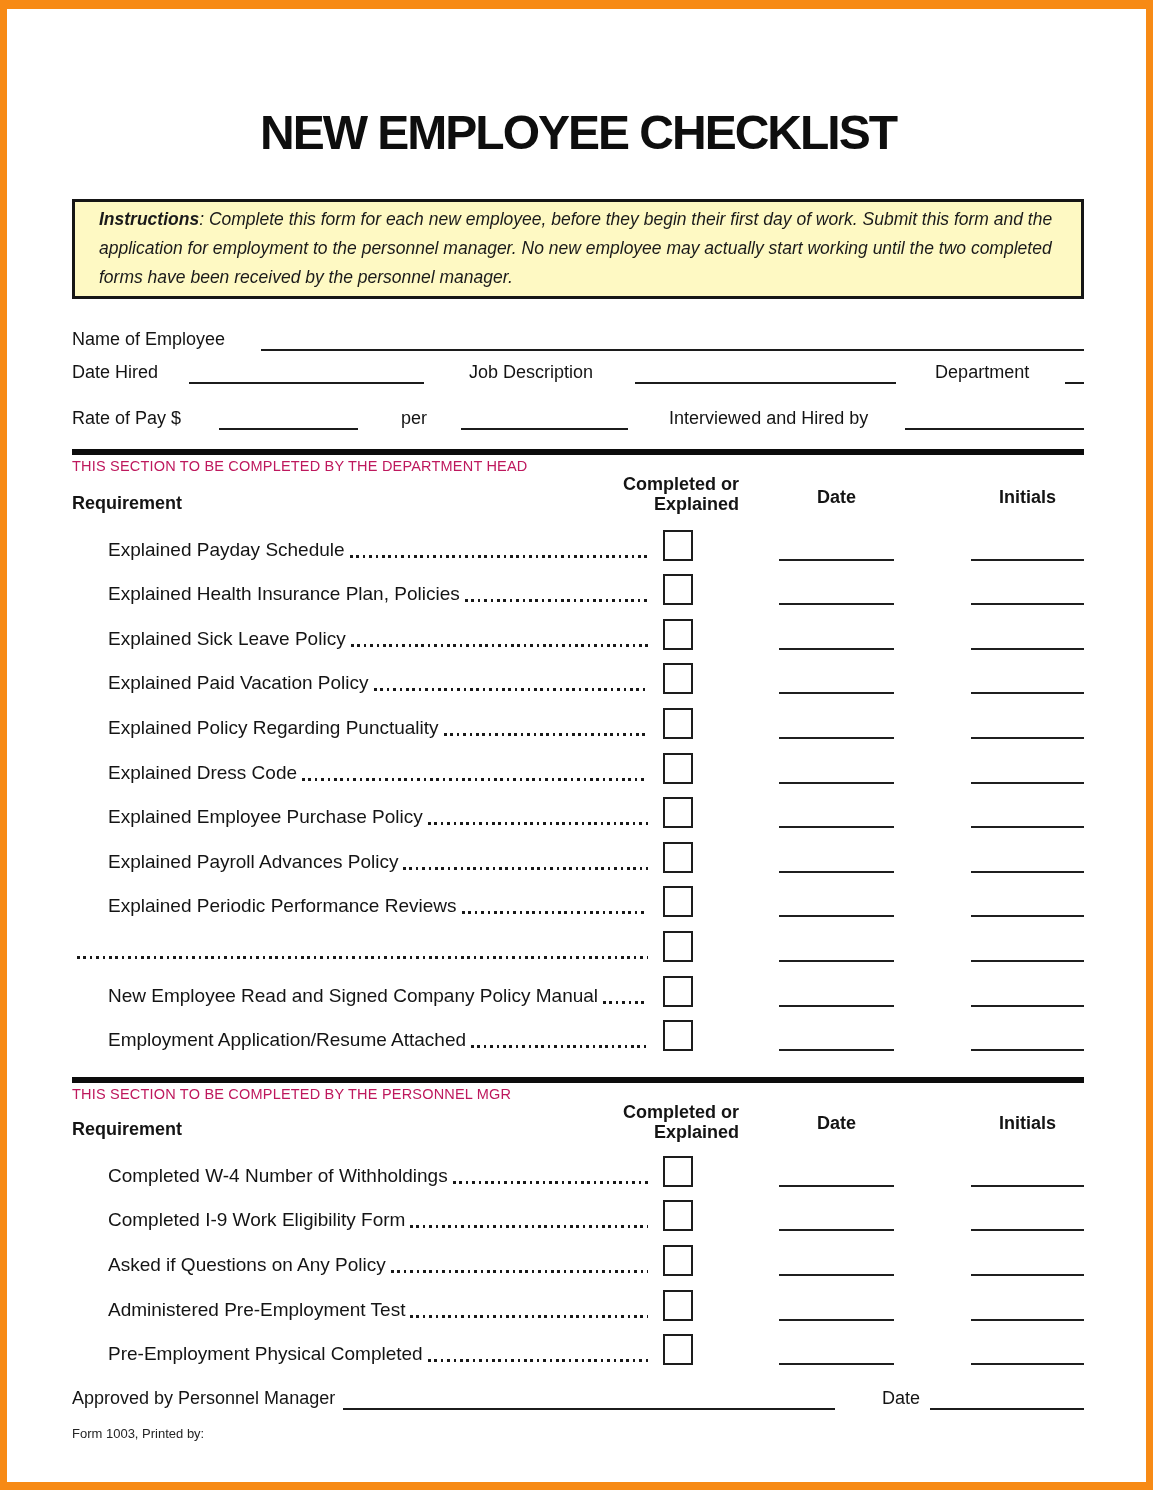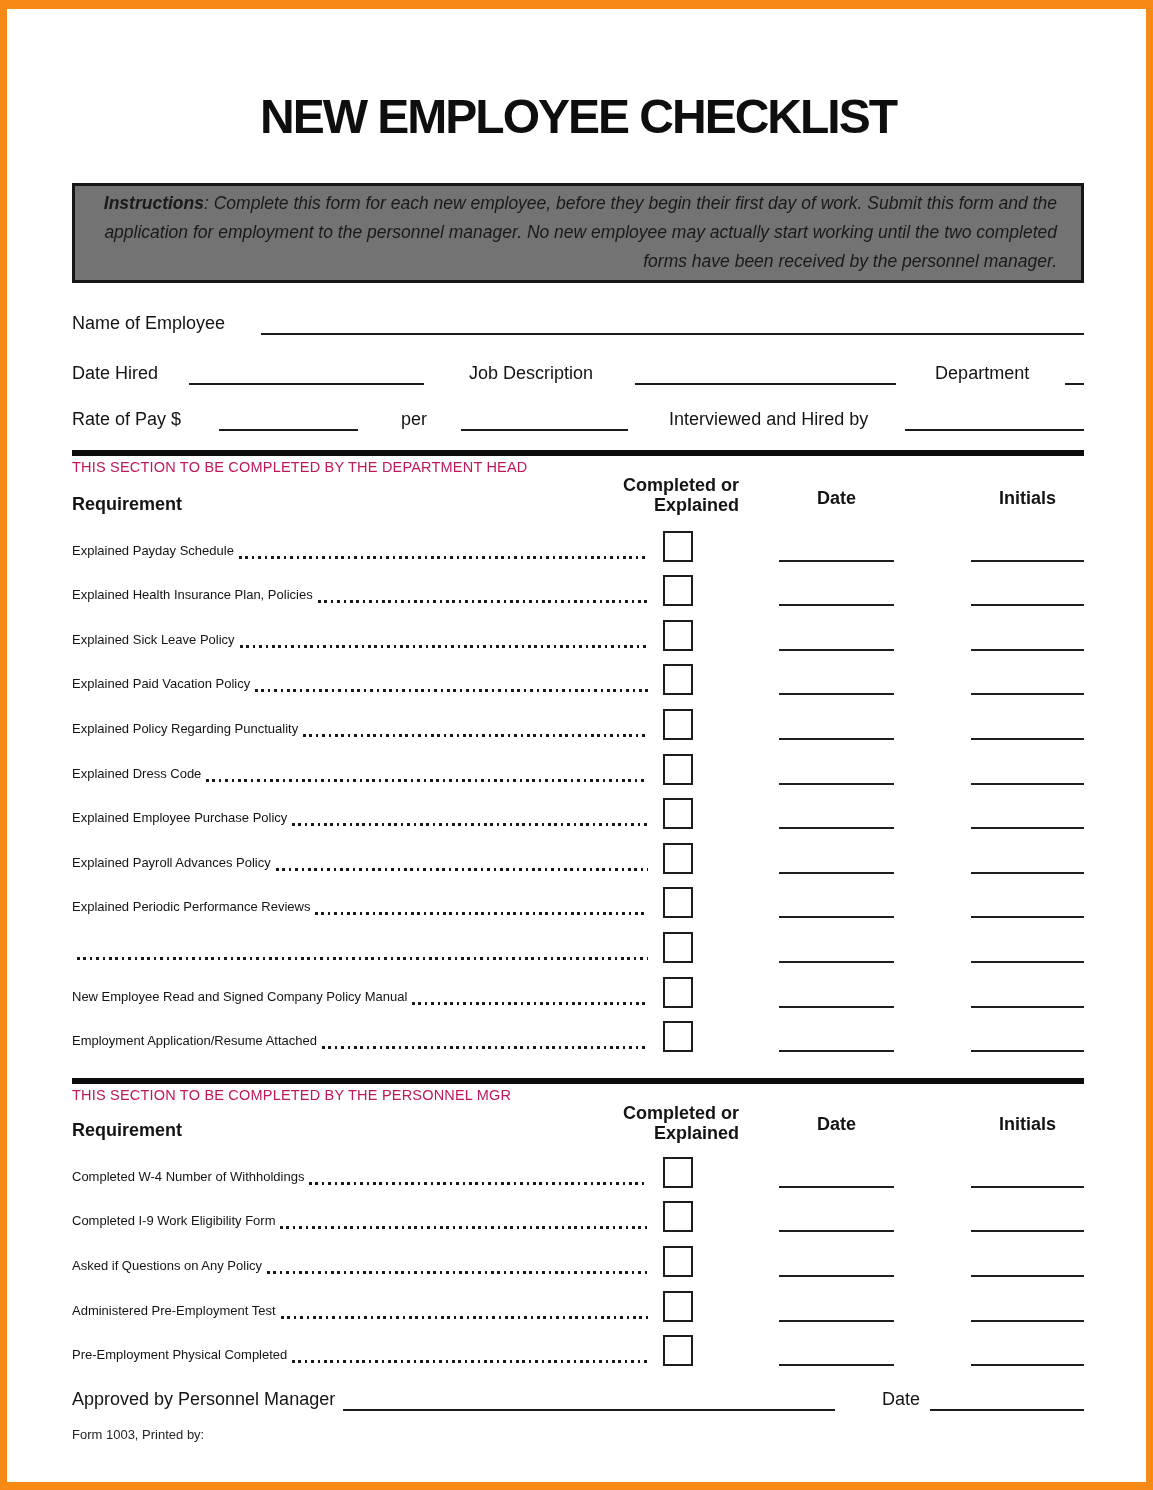--- a/index.html
+++ b/index.html
@@ -9,40 +9,40 @@
     background:#F78A15;
     box-sizing:border-box;
     padding:9px 7px 8px 7px;
     font-family:"Liberation Sans","DejaVu Sans",sans-serif;
     color:#141414;
   }
   .page{
     background:#ffffff;
     width:100%;height:100%;
     box-sizing:border-box;
-    padding:0 62px 0 65px;
+    padding:16px 62px 0 65px;
     position:relative;
     overflow:hidden;
   }
   .doc-title{
     margin:0;
     padding-top:80px;
     text-align:center;
     font-size:48px;
     font-weight:bold;
     letter-spacing:-2px;
     line-height:55px;
     color:#0e0e0e;
   }
   .instructions{
     margin-top:39px;
-    background:#737373;
+    background:#fef9c3;
     border:3px solid #161616;
     padding:3px 24px 4px 24px;
-    text-align:right;
+    text-align:left;
     font-style:italic;
     font-size:17.5px;
     line-height:29px;
     color:#1a1a1a;
   }
   .instructions .ins-label{font-weight:bold;}
   .fieldrow{
     display:flex;
     align-items:flex-end;
     font-size:18px;
@@ -52,21 +52,21 @@
     gap:31px;
   }
   .fieldrow .lbl{white-space:nowrap;}
   .fill{
     border-bottom:2px solid #1c1c1c;
     height:20px;
     box-sizing:border-box;
   }
   .fill.grow{flex:1;}
   .mt-name{margin-top:26px;}
-  .mt-row2{margin-top:24px;}
+  .mt-row2{margin-top:7px;}
   .mt-row3{margin-top:20px;}
   .rule{
     height:6px;
     background:#0c0c0c;
     margin-top:19px;
   }
   .sec-heading{
     margin-top:2px;
     font-size:14.5px;
     letter-spacing:0.2px;
@@ -85,21 +85,21 @@
     position:absolute;left:543px;width:124px;top:-2px;
     text-align:right;line-height:20px;
   }
   .h-date{position:absolute;left:707px;width:115px;bottom:8px;text-align:center;}
   .h-initials{position:absolute;left:899px;width:113px;bottom:8px;text-align:center;}
   .item-row{position:relative;height:44.6px;}
   .req{
     position:absolute;left:0;bottom:0;width:578px;
     display:flex;align-items:flex-end;
   }
-  .req .lbl{white-space:nowrap;font-size:13px;line-height:23px;}
+  .req .lbl{white-space:nowrap;font-size:19px;line-height:23px;margin-left:36px;}
   .dots{
     flex:1;height:3px;
     margin:0 2px 3px 5px;
     background-image:repeating-linear-gradient(to right,#191919 0 2.6px,transparent 2.6px 6.4px);
   }
   .cbx{
     position:absolute;left:591px;bottom:0;
     width:26px;height:27px;
     border:2px solid #1d1d1d;
     background:#fff;

